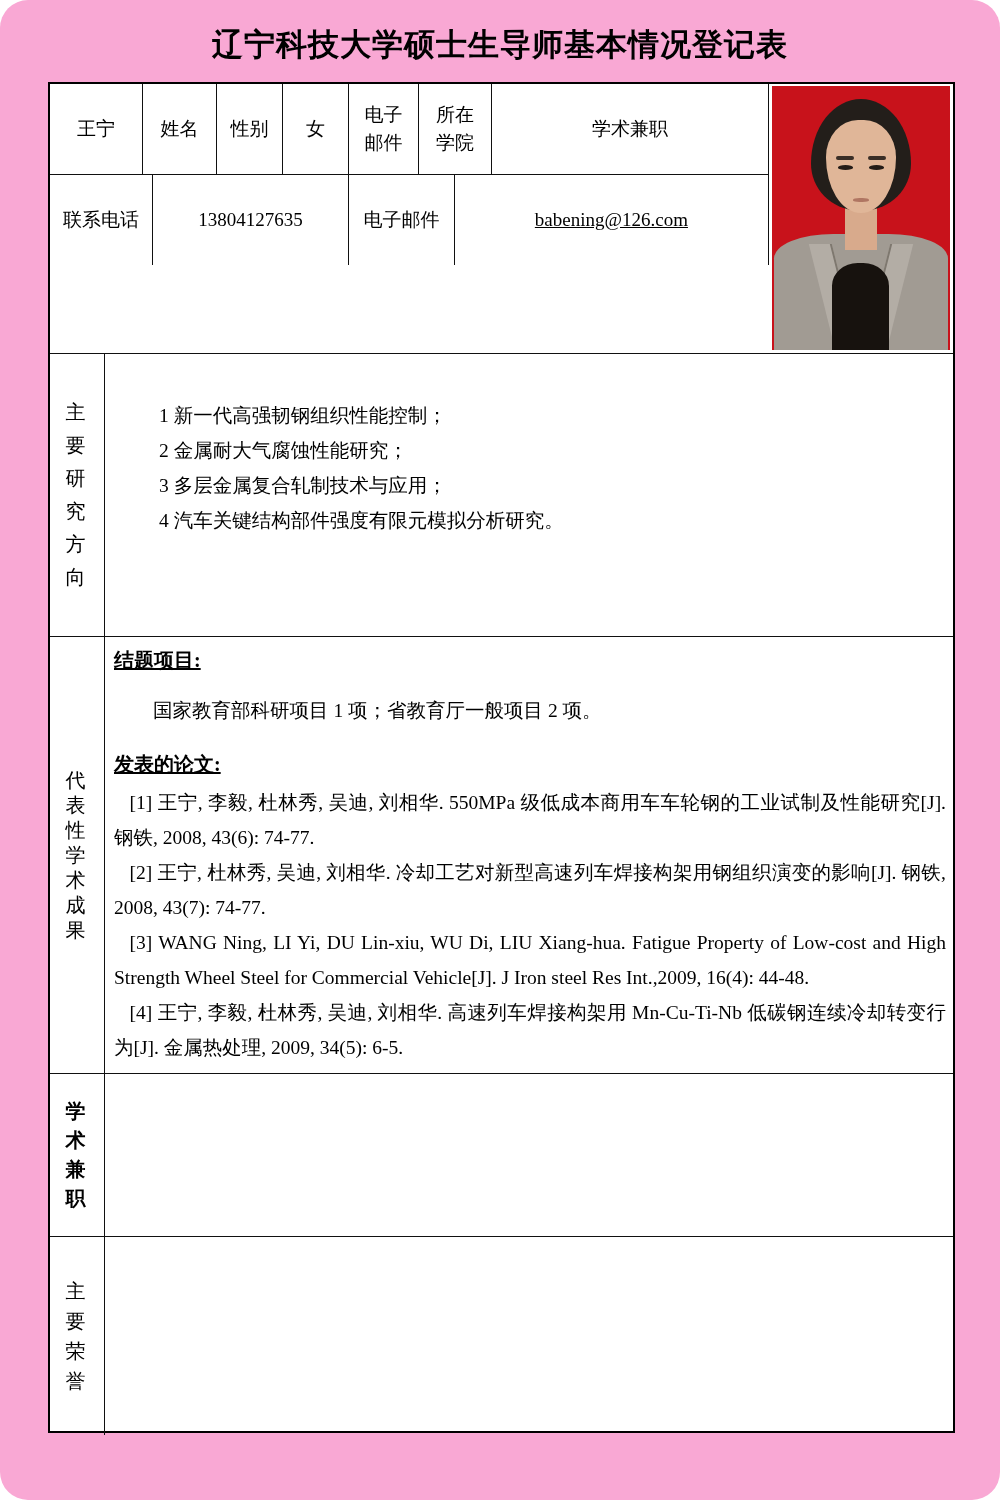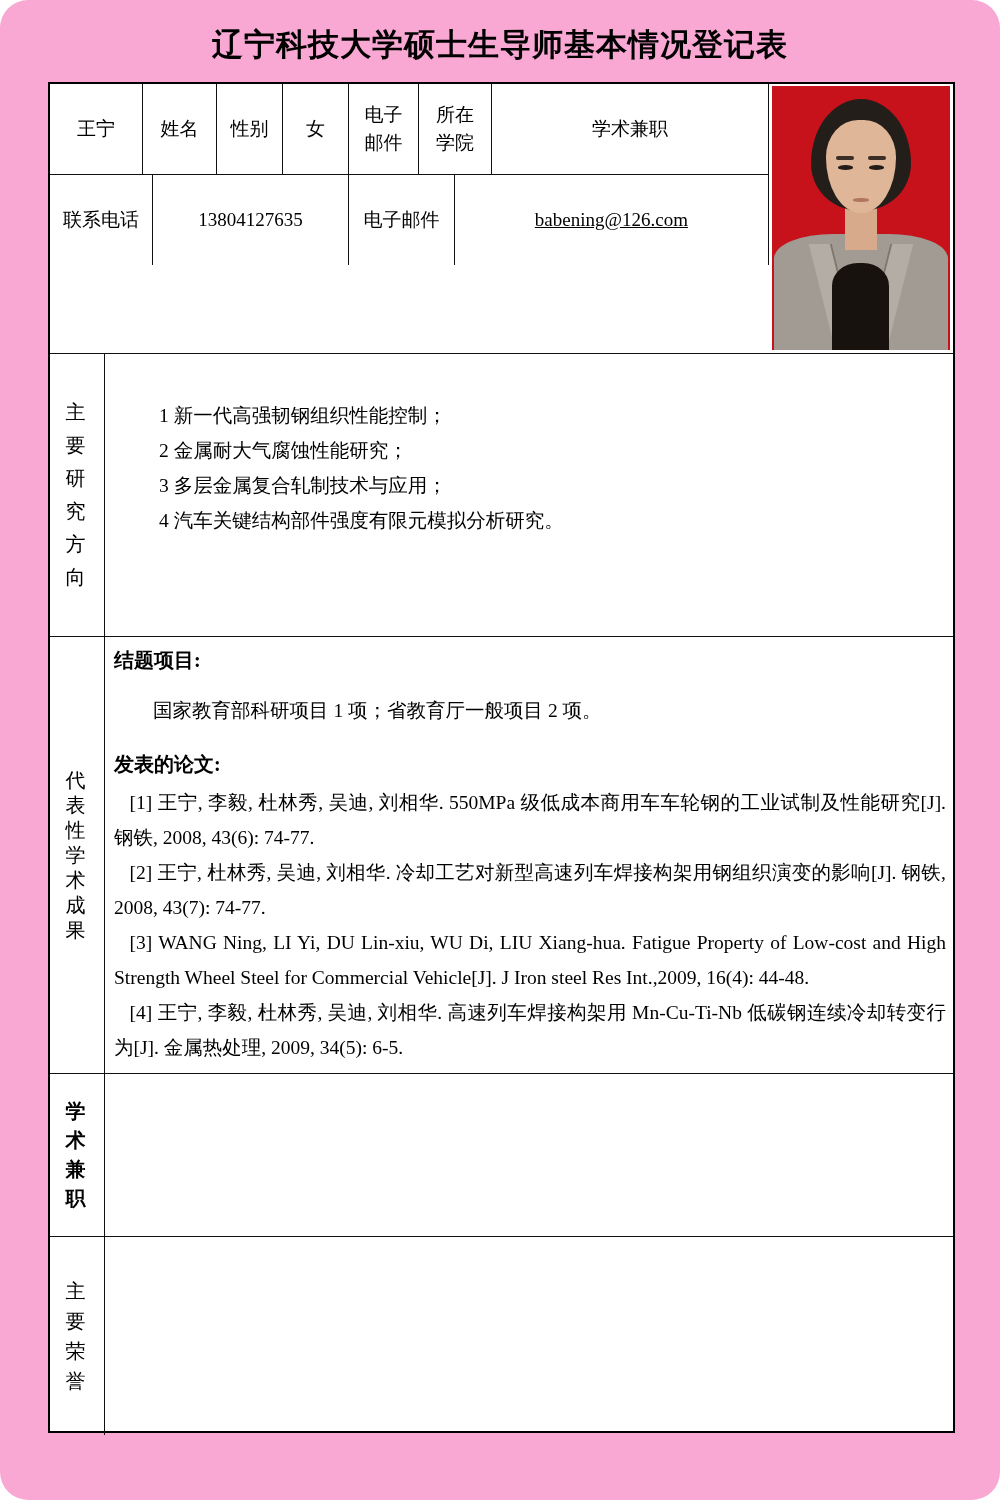--- a/index.html
+++ b/index.html
@@ -67,21 +67,21 @@
   .sec-positions .vlabel span { line-height:29px; }
   .sec-honors    .vlabel span { line-height:30px; }
   .sec-content { flex:1; overflow:hidden; font-size:19.5px; }
 
   .research-body { padding:22px 10px 0 10px; }
   .research-intro { text-indent:2em; line-height:36px; text-align:justify; }
   .research-list { margin-top:22px; margin-left:44px; }
   .research-list div { line-height:35px; }
 
   .ach-body { padding:10px 7px 0 9px; }
-  .ach-heading { font-weight:bold; font-size:20px; line-height:26px; }
+  .ach-heading { font-weight:bold; text-decoration:underline; font-size:20px; line-height:26px; }
   .ach-projects { margin-top:24px; text-indent:2em; line-height:28px; }
   .ach-heading.second { margin-top:26px; }
   .papers { margin-top:8px; }
   .papers p { line-height:35px; text-align:justify; text-indent:0.8em; }
 </style>
 </head>
 <body>
 
 <div class="page">
 

